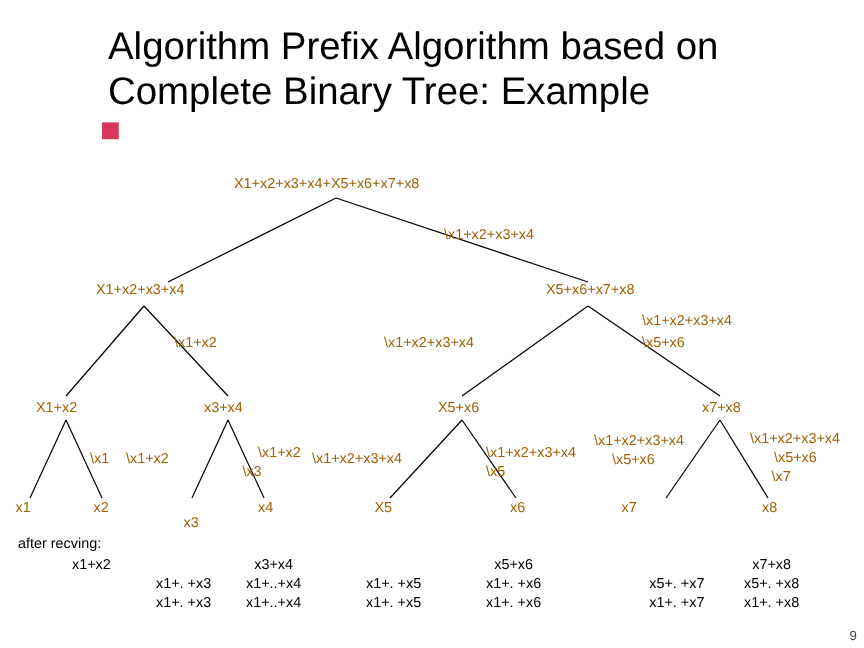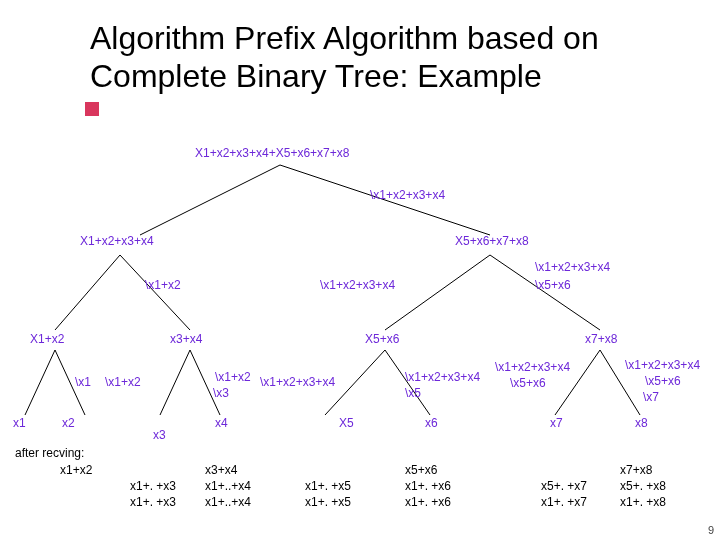--- a/index.html
+++ b/index.html
@@ -15,28 +15,29 @@
     left:90px;top:20px;
     font-size:32px;
     line-height:1.18;
     color:#000;
     white-space:pre;
   }
   svg{position:absolute;left:0;top:0;}
   .lbl{
     position:absolute;
     font-size:12px;
-    color:#6d28d9;
+    color:#a16207;
     white-space:nowrap;
   }
   .after{
     position:absolute;
     font-size:12px;
     line-height:1.35;
     white-space:pre;
+    text-align:center;
   }
   .pgnum{
     position:absolute;
     right:6px;bottom:4px;
     font-size:11px;
     color:#444;
   }
   .accent{
     position:absolute;
     left:85px;top:102px;
@@ -84,32 +85,32 @@
 <div class="lbl" style="left:30px;top:332px">X1+x2</div>
 <div class="lbl" style="left:170px;top:332px">x3+x4</div>
 <div class="lbl" style="left:365px;top:332px">X5+x6</div>
 <div class="lbl" style="left:585px;top:332px">x7+x8</div>
 
 <div class="lbl" style="left:145px;top:278px">\x1+x2</div>
 <div class="lbl" style="left:320px;top:278px">\x1+x2+x3+x4</div>
 <div class="lbl" style="left:535px;top:278px">\x5+x6</div>
 
 <div class="lbl" style="left:13px;top:416px">x1</div>
-<div class="lbl" style="left:62px;top:416px">x2</div>
+<div class="lbl" style="left:78px;top:416px">x2</div>
 <div class="lbl" style="left:153px;top:428px">x3</div>
 <div class="lbl" style="left:215px;top:416px">x4</div>
-<div class="lbl" style="left:339px;top:416px">X5</div>
+<div class="lbl" style="left:312px;top:416px">X5</div>
 <div class="lbl" style="left:425px;top:416px">x6</div>
-<div class="lbl" style="left:550px;top:416px">x7</div>
+<div class="lbl" style="left:518px;top:416px">x7</div>
 <div class="lbl" style="left:635px;top:416px">x8</div>
 
 <div class="lbl" style="left:75px;top:375px">\x1</div>
 <div class="lbl" style="left:105px;top:375px">\x1+x2</div>
 <div class="lbl" style="left:215px;top:370px">\x1+x2</div>
-<div class="lbl" style="left:213px;top:386px">\x3</div>
+<div class="lbl" style="left:202px;top:386px">\x3</div>
 <div class="lbl" style="left:260px;top:375px">\x1+x2+x3+x4</div>
 <div class="lbl" style="left:405px;top:370px">\x1+x2+x3+x4</div>
 <div class="lbl" style="left:405px;top:386px">\x5</div>
 <div class="lbl" style="left:495px;top:360px">\x1+x2+x3+x4</div>
 <div class="lbl" style="left:510px;top:376px">\x5+x6</div>
 <div class="lbl" style="left:625px;top:358px">\x1+x2+x3+x4</div>
 <div class="lbl" style="left:645px;top:374px">\x5+x6</div>
 <div class="lbl" style="left:643px;top:390px">\x7</div>
 
 <div class="after" style="left:15px;top:445px">after recving:</div>

